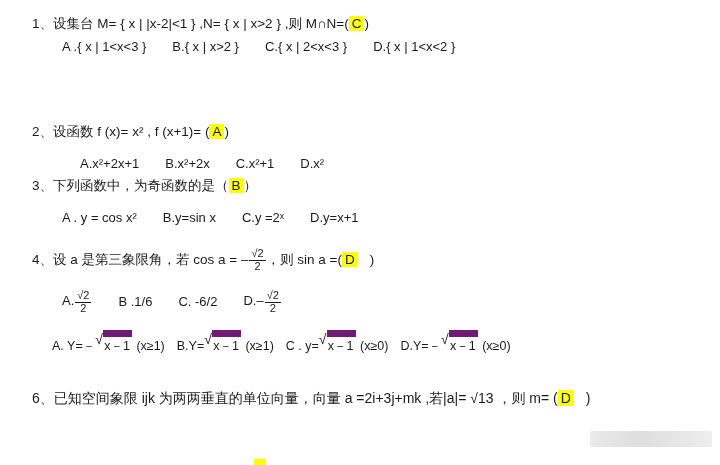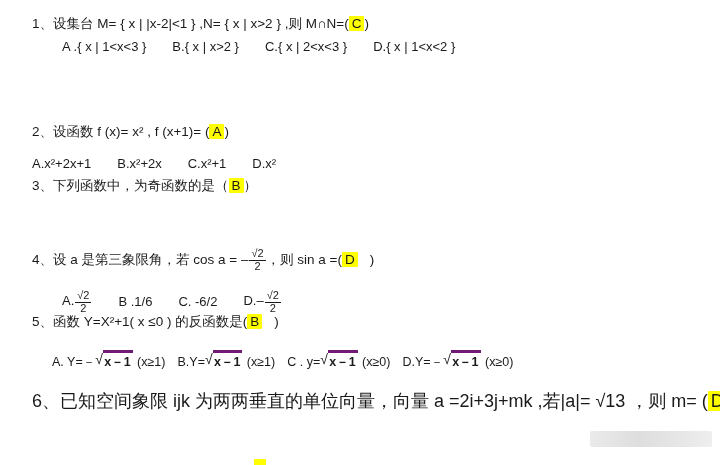--- a/index.html
+++ b/index.html
@@ -71,24 +71,23 @@
     margin-right: 1px;
   }
   .sqrt::before {
     content: "√";
     position: absolute;
     left: 0;
     top: -1px;
     font-size: 14px;
   }
   .sqrt > .rad {
-    border-top: 3px solid #701a75;
+    border-top: 7px solid #701a75;
     padding: 0 2px 0 1px;
     display: inline-block;
-    font-weight: bold;
   }
   .gap-sm { display: inline-block; width: 12px; }
   .gap-md { display: inline-block; width: 26px; }
   .blur-box {
     position: absolute;
     right: 8px;
     bottom: 18px;
     width: 122px;
     height: 16px;
     background: linear-gradient(90deg, #e9e9e9, #dcdcdc 40%, #e4e4e4 70%, #ededed);
@@ -115,51 +114,51 @@
     </div>
     <div class="opts" style="margin-top:4px;">
       <span class="opt">A .{ x | 1&lt;x&lt;3 }</span><span class="gap-md"></span><span class="opt">B.{ x | x&gt;2 }</span><span class="gap-md"></span><span class="opt">C.{ x | 2&lt;x&lt;3 }</span><span class="gap-md"></span><span class="opt">D.{ x | 1&lt;x&lt;2 }</span>
     </div>
   </div>
 
   <div class="q-block" style="top:86px;margin-top:36px;">
     <div class="stem">
       <span>2、</span><span>设函数 f (x)= x² ,  f (x+1)= (</span><span class="hl">A</span><span>)</span>
     </div>
-    <div class="opts" style="margin-top:13px; padding-left:32px;">
+    <div class="opts" style="margin-top:13px; padding-left:80px;">
       <span class="opt">A.x²+2x+1</span><span class="gap-md"></span><span class="opt">B.x²+2x</span><span class="gap-md"></span><span class="opt">C.x²+1</span><span class="gap-md"></span><span class="opt">D.x²</span>
     </div>
   </div>
 
   <div class="q-block" style="top:176px;">
     <div class="stem">
       <span>3、</span><span>下列函数中，为奇函数的是（</span><span class="hl">B</span><span>）</span>
+    </div>
+    <div class="opts" style="margin-top:13px;">
+      <span class="opt">A . y = cos x²</span><span class="gap-md"></span><span class="opt">B.y=sin x</span><span class="gap-md"></span><span class="opt">C.y =2ˣ</span><span class="gap-md"></span><span class="opt">D.y=x+1</span>
     </div>
   </div>
 
   <div class="q-block" style="top:248px;">
     <div class="stem">
       <span>4、</span><span>设 a 是第三象限角，若 cos a = –</span><span class="frac"><span class="num">√2</span><span class="den">2</span></span><span>，则 sin a =(</span><span class="hl">D</span><span class="gap-sm"></span><span>)</span>
     </div>
     <div class="opts" style="margin-top:18px;">
       <span class="opt">A.<span class="frac"><span class="num">√2</span><span class="den">2</span></span></span><span class="gap-md"></span><span class="opt">B .1/6</span><span class="gap-md"></span><span class="opt">C. -6/2</span><span class="gap-md"></span><span class="opt">D.–<span class="frac"><span class="num">√2</span><span class="den">2</span></span></span>
     </div>
   </div>
 
   <div class="q-block" style="top:312px;">
-    <div class="stem">
-      <span>5、</span><span>函数 Y=X²+1( x ≤0 ) 的反函数是(</span><span class="hl">B</span><span class="gap-sm"></span><span>)</span>
-    </div>
     <div class="opts" style="margin-top:18px; padding-left:52px; font-size:12.5px;">
       <span class="opt">A. Y=－<span class="sqrt"><span class="rad">x－1</span></span> (x≥1)</span><span class="gap-sm"></span><span class="opt">B.Y=<span class="sqrt"><span class="rad">x－1</span></span> (x≥1)</span><span class="gap-sm"></span><span class="opt">C . y=<span class="sqrt"><span class="rad">x－1</span></span> (x≥0)</span><span class="gap-sm"></span><span class="opt">D.Y=－<span class="sqrt"><span class="rad">x－1</span></span> (x≥0)</span>
     </div>
   </div>
 
   <div class="q-block" style="top:388px;">
-    <div class="stem" style="font-size:18px;">
+    <div class="stem" style="font-size:14px;">
       <span>6、</span><span>已知空间象限 ijk 为两两垂直的单位向量，向量 a =2i+3j+mk ,若|a|= √13 ，则 m= (</span><span class="hl">D</span><span class="gap-sm"></span><span>)</span>
     </div>
   </div>
 
   <div class="blur-box"></div>
   <div class="bottom-mark"></div>
 
 </div>
 
 </body></html>

